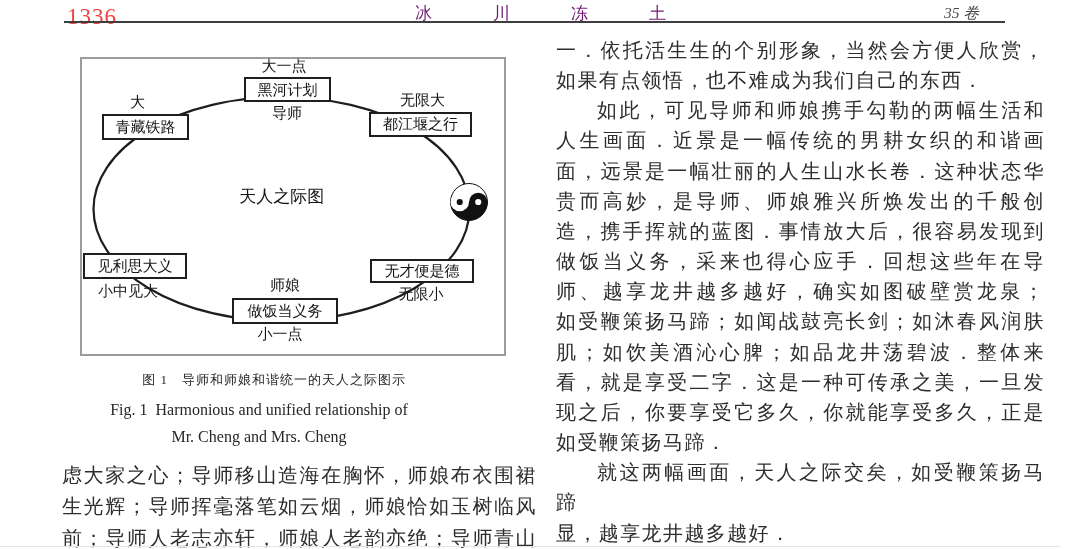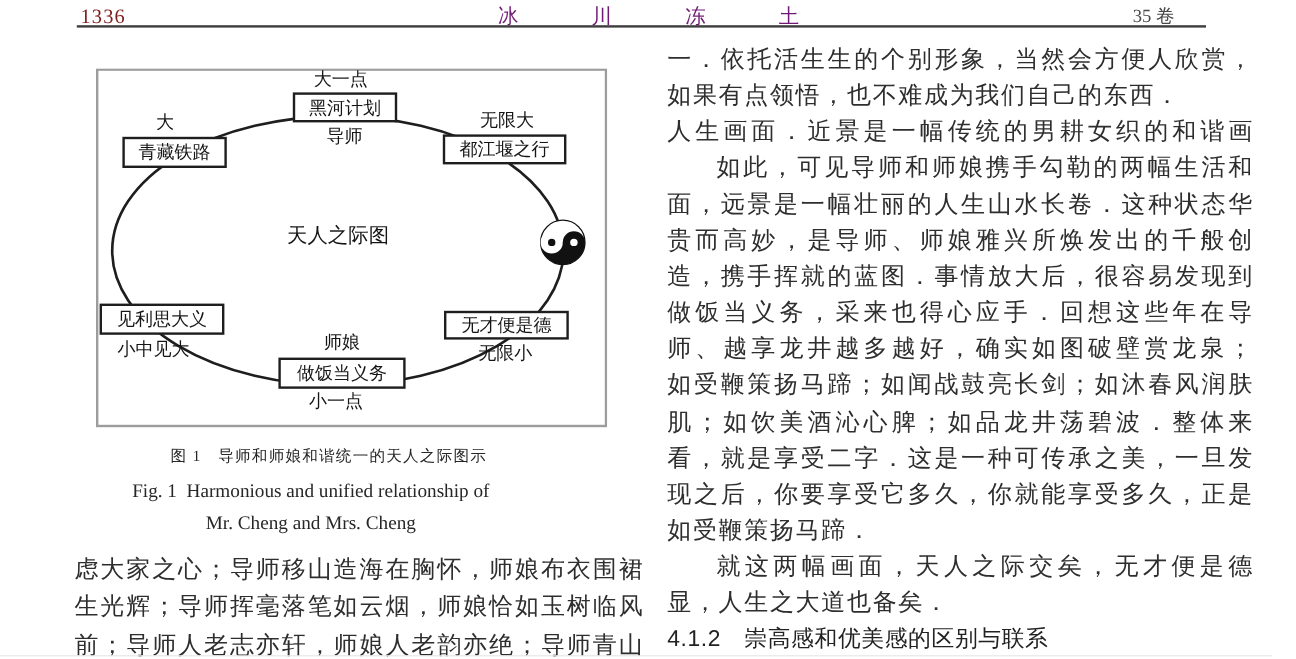--- a/index.html
+++ b/index.html
@@ -4,24 +4,24 @@
 <style>
   html,body{margin:0;padding:0;}
   body{
     width:1080px;height:549px;position:relative;overflow:hidden;
     background:#ffffff;color:#2e2e2e;
     font-family:"Liberation Serif","DejaVu Serif",serif;
   }
   .abs{position:absolute;}
 
   
-  .hdr-num{left:67px;top:4px;font-size:17px;color:#7f1d1d;letter-spacing:1px;}
+  .hdr-num{left:67px;top:4px;font-size:23px;color:#ef4444;letter-spacing:1px;}
   .hdr-title{left:571px;top:2px;transform:translateX(-50%);font-size:17px;color:#701a75;
     letter-spacing:61px;white-space:nowrap;}
-  .hdr-vol{left:944px;top:3px;font-size:15.5px;color:#4a4a4a;}
+  .hdr-vol{left:944px;top:3px;font-size:15.5px;color:#4a4a4a;font-style:italic;}
   .hdr-rule{left:64px;top:21px;width:941px;height:2px;background:#3e3e3e;}
 
   
   .fig-svg{left:80px;top:57px;}
   svg text{font-family:"Liberation Serif","DejaVu Serif",serif;fill:#151515;}
 
   
   .cap{left:62px;text-align:center;color:#272727;}
   .cap-cn{top:371px;width:424px;font-size:13px;letter-spacing:1px;}
   .cap-en1{top:401px;width:394px;font-size:16px;}
@@ -98,30 +98,30 @@
 
 <div class="abs leftcol">
   <div class="tline">虑大家之心；导师移山造海在胸怀，师娘布衣围裙</div>
   <div class="tline">生光辉；导师挥毫落笔如云烟，师娘恰如玉树临风</div>
   <div class="tline">前；导师人老志亦轩，师娘人老韵亦绝；导师青山</div>
 </div>
 
 <div class="abs rightcol">
   <div class="tline">一．依托活生生的个别形象，当然会方便人欣赏，</div>
   <div class="tline end">如果有点领悟，也不难成为我们自己的东西．</div>
+  <div class="tline ind">如此，可见导师和师娘携手勾勒的两幅生活和</div>
   <div class="tline">人生画面．近景是一幅传统的男耕女织的和谐画</div>
-  <div class="tline ind">如此，可见导师和师娘携手勾勒的两幅生活和</div>
   <div class="tline">面，远景是一幅壮丽的人生山水长卷．这种状态华</div>
   <div class="tline">贵而高妙，是导师、师娘雅兴所焕发出的千般创</div>
   <div class="tline">造，携手挥就的蓝图．事情放大后，很容易发现到</div>
   <div class="tline">做饭当义务，采来也得心应手．回想这些年在导</div>
   <div class="tline">师、越享龙井越多越好，确实如图破壁赏龙泉；</div>
   <div class="tline">如受鞭策扬马蹄；如闻战鼓亮长剑；如沐春风润肤</div>
   <div class="tline">肌；如饮美酒沁心脾；如品龙井荡碧波．整体来</div>
   <div class="tline">看，就是享受二字．这是一种可传承之美，一旦发</div>
   <div class="tline">现之后，你要享受它多久，你就能享受多久，正是</div>
   <div class="tline end">如受鞭策扬马蹄．</div>
-  <div class="tline ind">就这两幅画面，天人之际交矣，无才便是德</div>
-  <div class="tline end">显，人生之大道也备矣．</div>
+  <div class="tline ind">就这两幅画面，天人之际交矣，如受鞭策扬马蹄</div>
+  <div class="tline end">显，越享龙井越多越好．</div>
   <div class="sec-head">4.1.2　崇高感和优美感的区别与联系</div>
 </div>
 
 <div class="abs bottom-edge"></div>
 
 </body></html>

